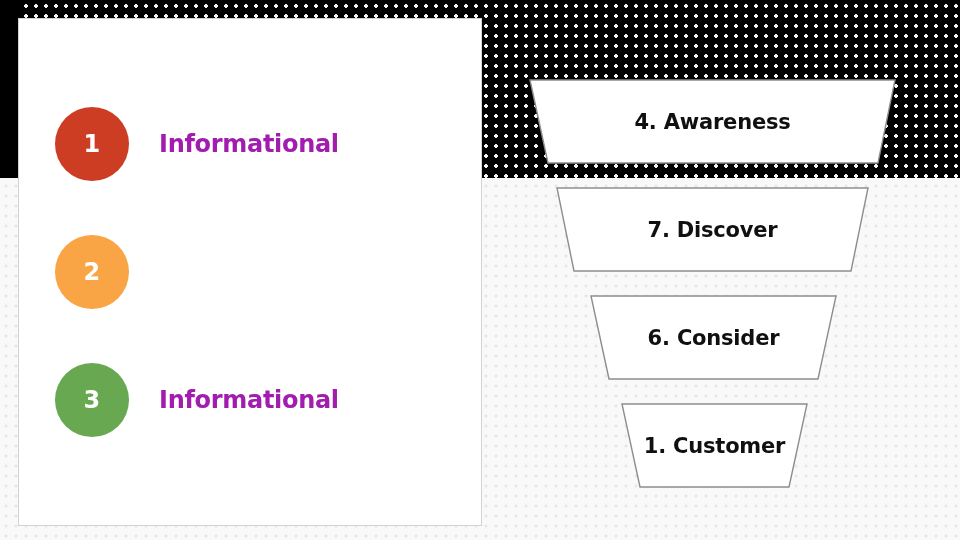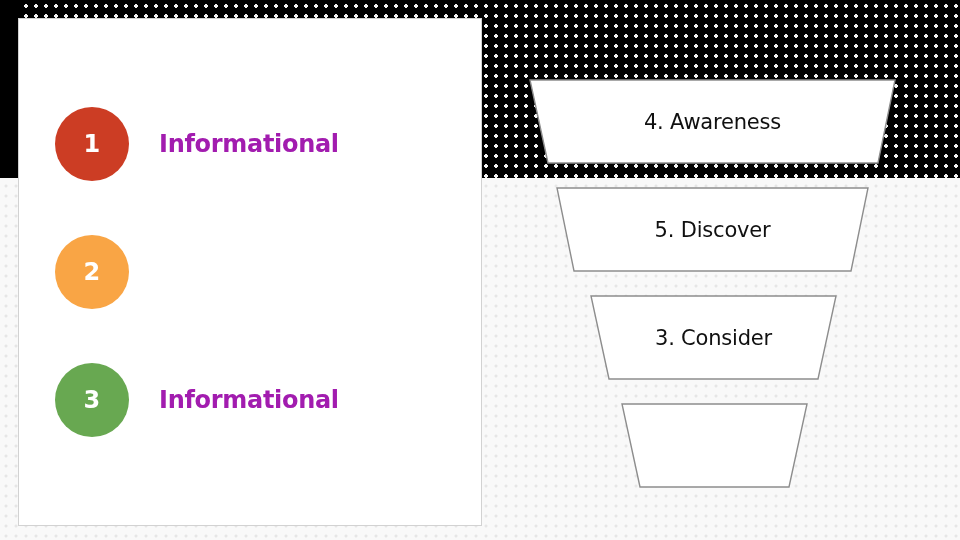--- a/index.html
+++ b/index.html
@@ -125,21 +125,21 @@
     width: 960px;
     height: 540px;
     pointer-events: none;
   }
   .funnel svg { display: block; }
 
   .funnel-label {
     position: absolute;
     text-align: center;
     font-size: 21px;
-    font-weight: normal;
+    font-weight: bold;
     color: #101010;
     letter-spacing: -0.2px;
     white-space: nowrap;
   }
 </style>
 </head>
 <body>
 
 <div id="slide">
 
@@ -176,17 +176,18 @@
 
   <div class="funnel">
     <svg width="960" height="540" viewBox="0 0 960 540">
       <polygon points="530,80 895,80 878,163 548,163" fill="#ffffff" stroke="#8d8d8d" stroke-width="1.4"></polygon>
       <polygon points="557,188 868,188 851,271 574,271" fill="#ffffff" stroke="#8d8d8d" stroke-width="1.4"></polygon>
       <polygon points="591,296 836,296 818,379 609,379" fill="#ffffff" stroke="#8d8d8d" stroke-width="1.4"></polygon>
       <polygon points="622,404 807,404 789,487 640,487" fill="#ffffff" stroke="#8d8d8d" stroke-width="1.4"></polygon>
     </svg>
 
     <div class="funnel-label" style="left:530px; top:110px; width:365px;">4. Awareness</div>
-    <div class="funnel-label" style="left:557px; top:218px; width:311px;">5. Discover</div>
-    <div class="funnel-label" style="left:591px; top:326px; width:245px;">3. Consider</div>
+    <div class="funnel-label" style="left:557px; top:218px; width:311px;">7. Discover</div>
+    <div class="funnel-label" style="left:591px; top:326px; width:245px;">6. Consider</div>
+    <div class="funnel-label" style="left:622px; top:434px; width:185px;">1. Customer</div>
   </div>
 
 </div>
 
 </body></html>

